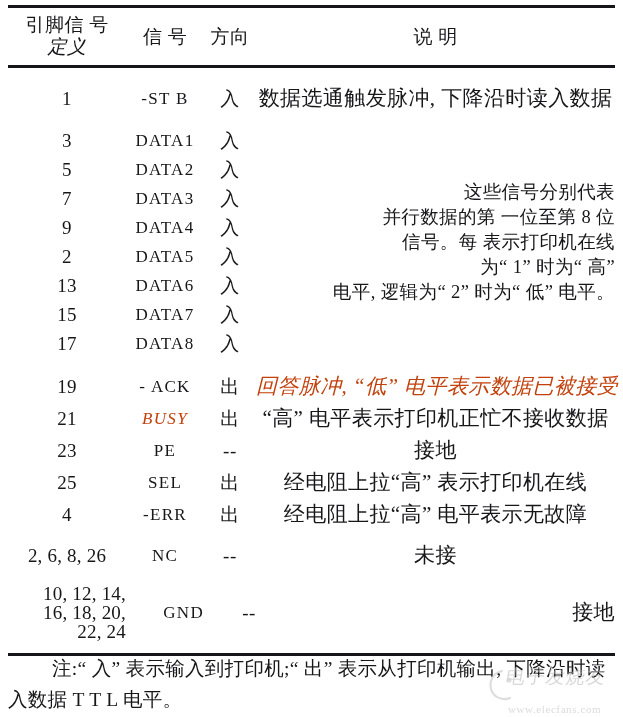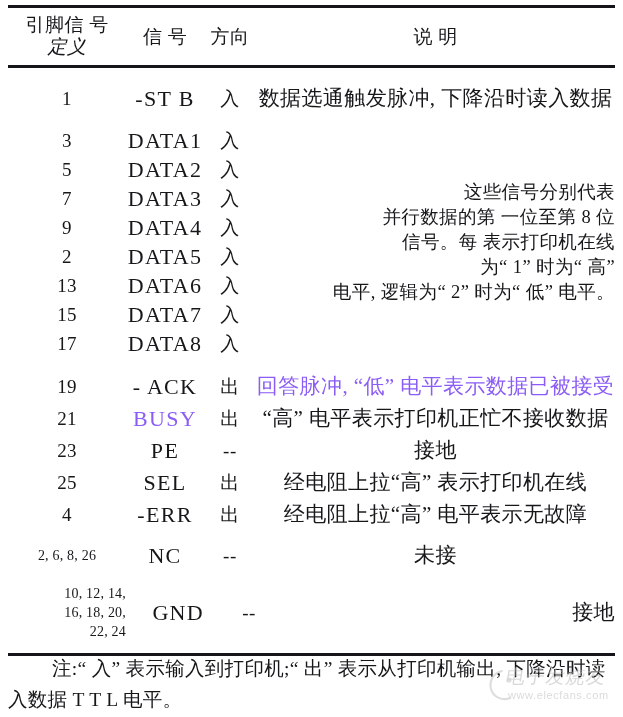--- a/index.html
+++ b/index.html
@@ -64,26 +64,26 @@
 
   
   .cell {
     text-align: center;
     font-size: 19px;
     line-height: 21px;
     letter-spacing: 0.6px;
     white-space: nowrap;
   }
   .cell.pin    { font-size: 19px; letter-spacing: 0.3px; }
-  .cell.sig    { font-size: 22px; letter-spacing: 1.3px; }
+  .cell.sig    { font-size: 17px; letter-spacing: 1.3px; }
   .cell.dir    { font-size: 19px; }
   .cell.desc   { font-size: 21px; letter-spacing: 0.4px; }
 
   .cell.pin-multi {
-    font-size: 14px;
+    font-size: 19px;
     line-height: 19px;
     letter-spacing: 0.2px;
     white-space: normal;
   }
   .cell.pin-multi span { display: block; }
 
   .row-h29 td { height: 29px; }
   .row-h32 td { height: 32px; }
   .row-h64 td { height: 64px; text-align: right; }
   .spacer-top td { height: 14px; }
@@ -92,21 +92,21 @@
 
   
   .desc-block {
     text-align: right;
     font-size: 18.5px;
     line-height: 25px;
     letter-spacing: 0.4px;
   }
   .desc-block span { display: block; white-space: nowrap; }
 
-  .tint-red { color: #8b5cf6; }
+  .tint-red { color: #c2410c; font-style: italic; }
 
   
   #footnote {
     position: absolute;
     left: 8px;
     top: 653px;
     width: 607px;
     font-size: 19.5px;
     line-height: 31px;
     letter-spacing: 0.3px;
@@ -131,25 +131,25 @@
     font-size: 19px;
     color: #b9b9b9;
     font-family: "Liberation Serif", serif;
     letter-spacing: 1px;
     transform: skewX(-9deg);
     white-space: nowrap;
   }
   #watermark .wm-url {
     position: absolute;
     left: 20px;
-    top: 27px;
+    top: 41px;
     font-size: 11px;
     color: #bdbdbd;
     letter-spacing: 0.6px;
-    font-family: Liberation Sans, sans-serif;
+    font-family: Liberation Serif, serif;
     white-space: nowrap;
   }
   #watermark .wm-mark {
     position: absolute;
     left: 0px;
     top: 6px;
     width: 30px;
     height: 34px;
   }
 </style>

